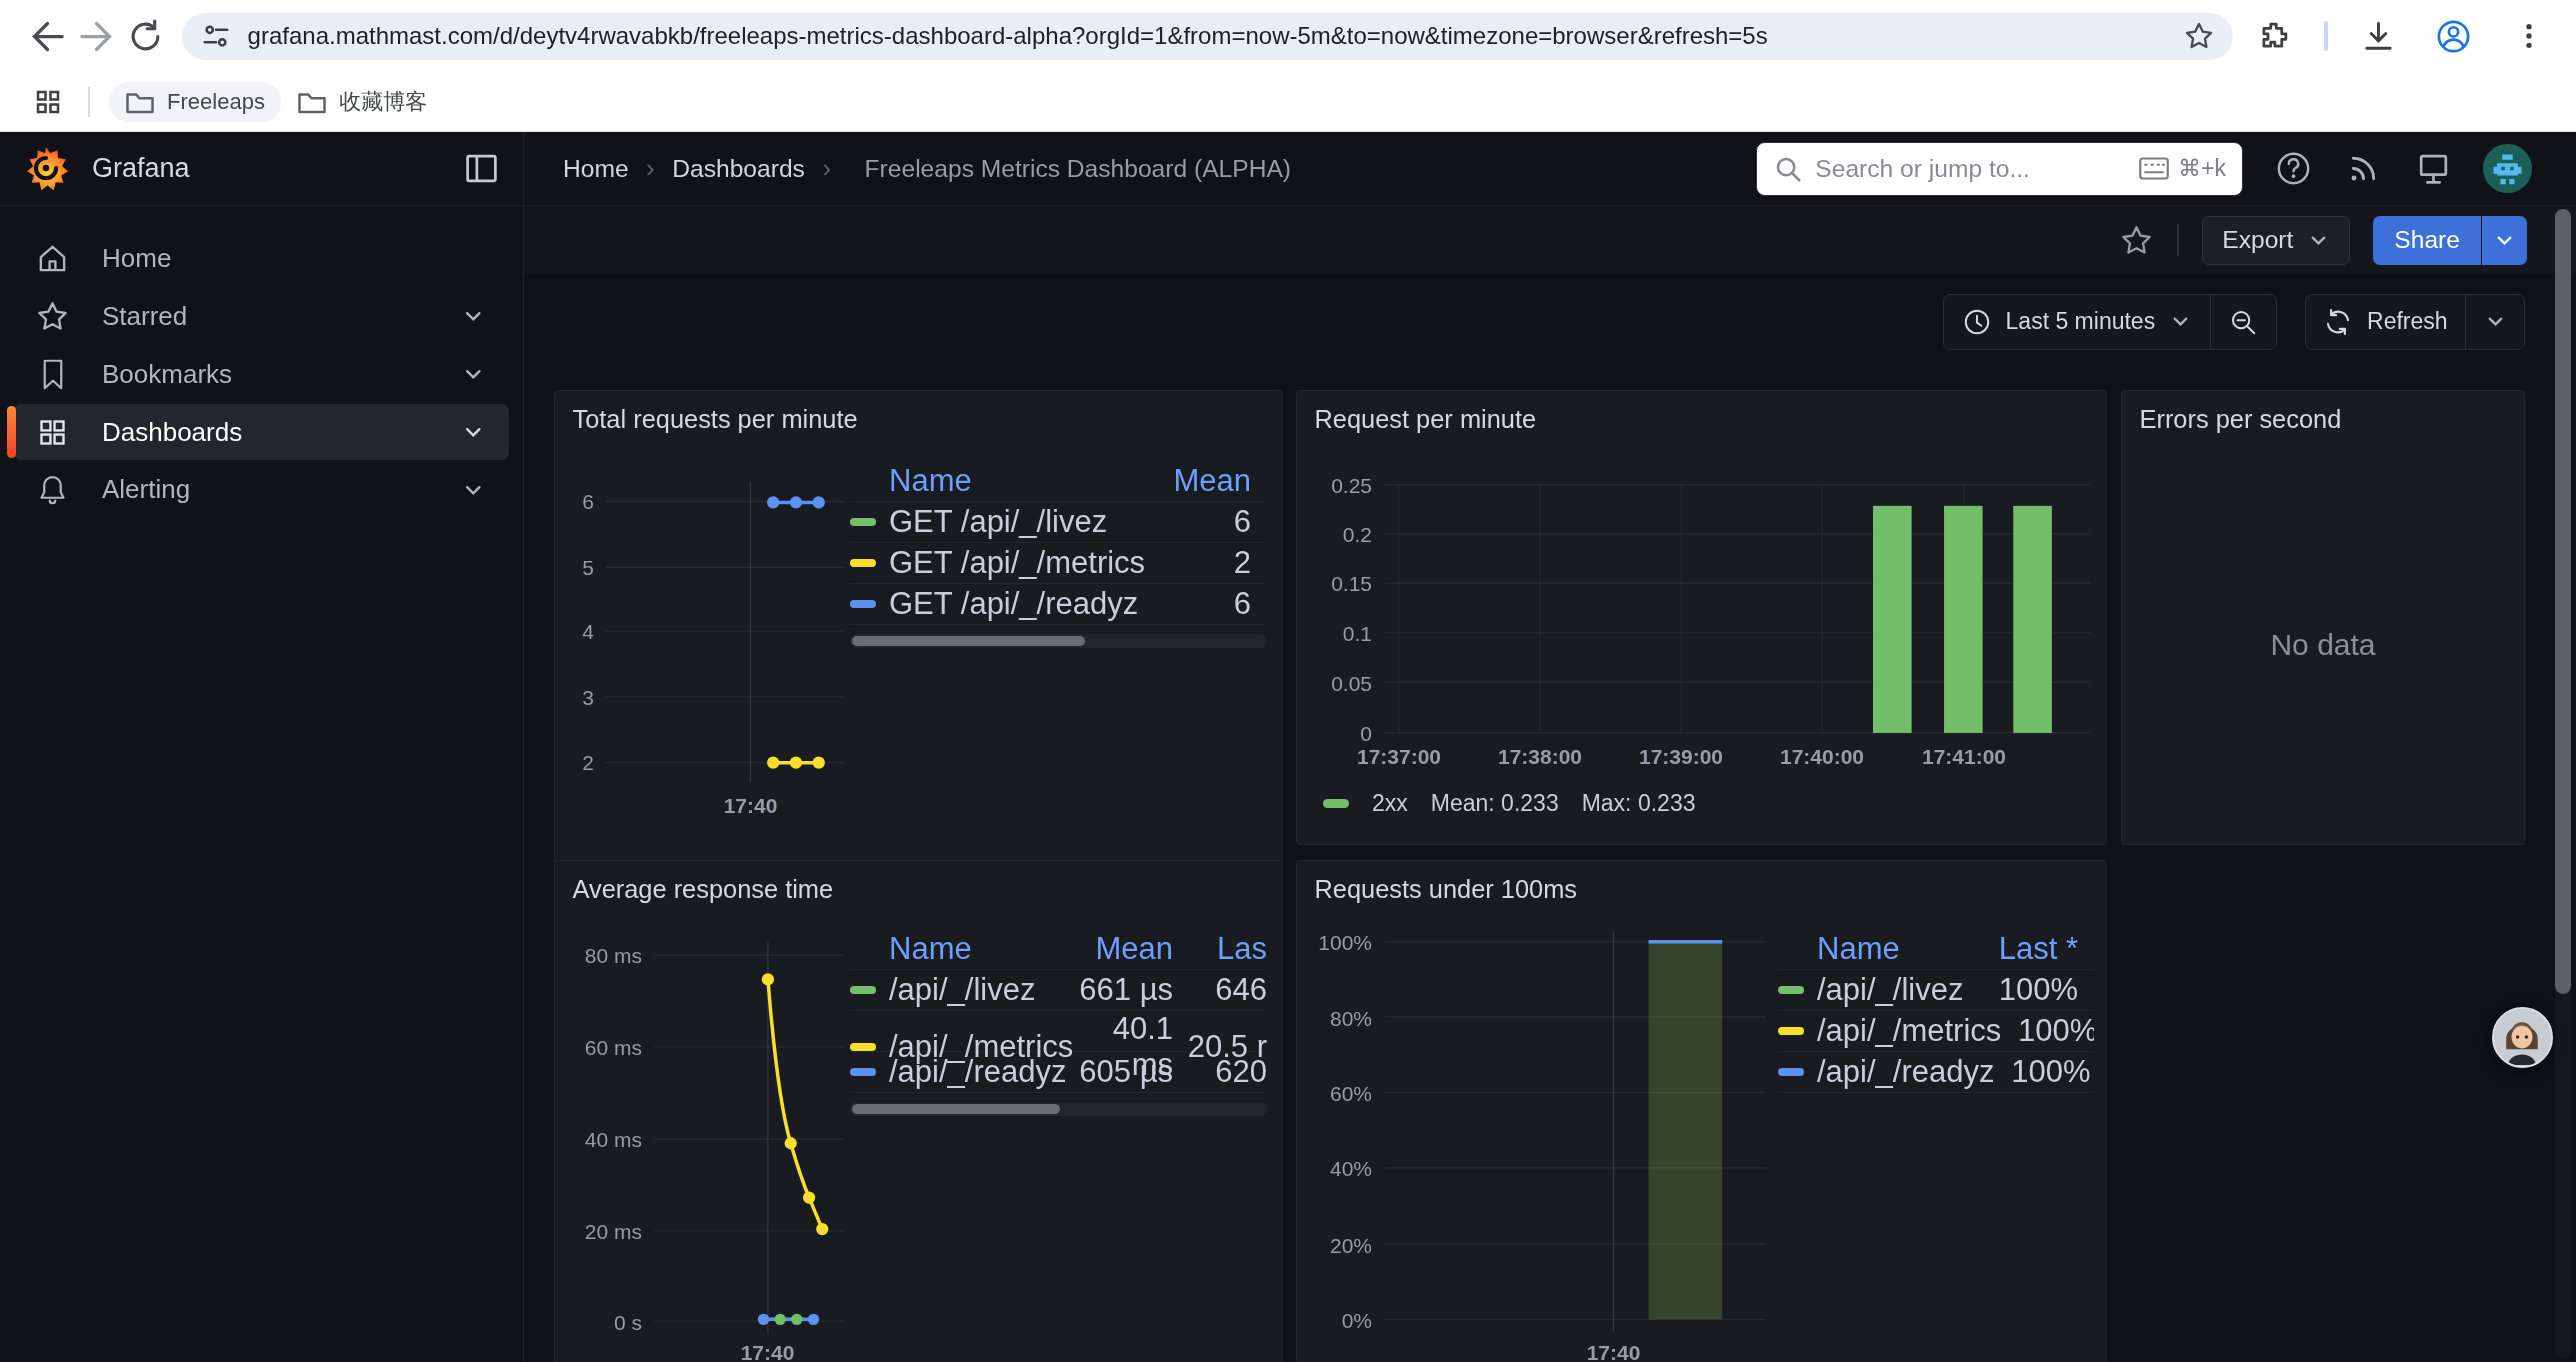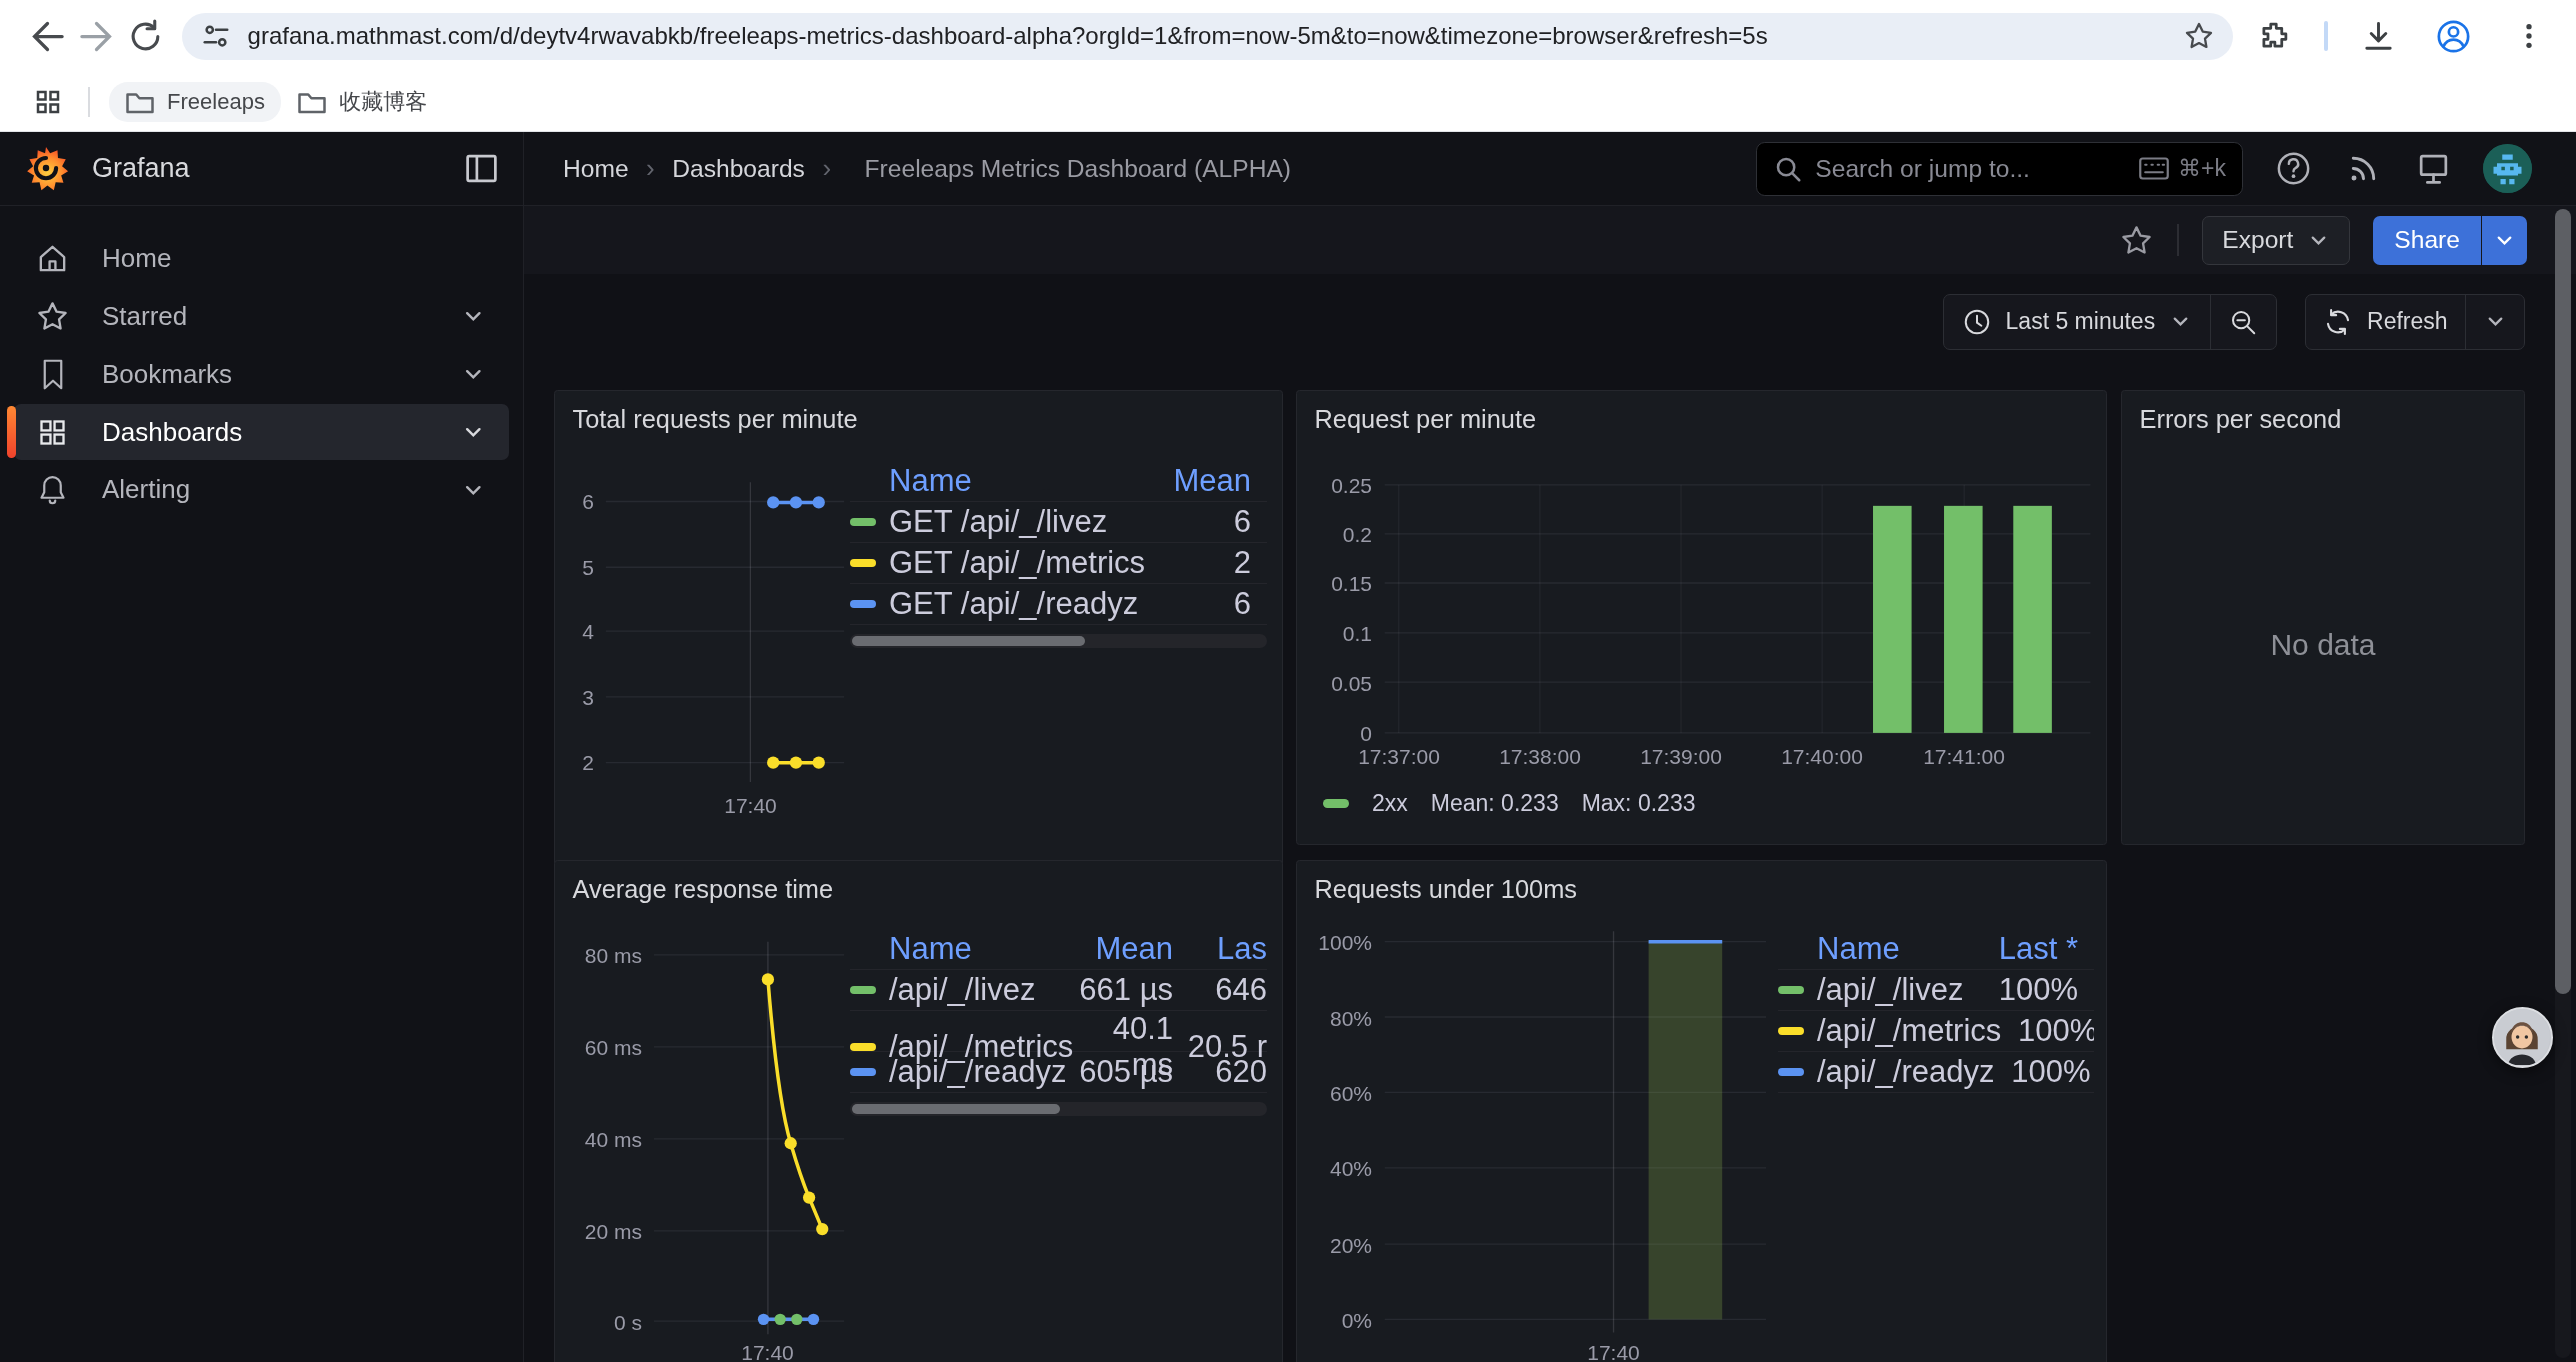--- a/index.html
+++ b/index.html
@@ -24,21 +24,21 @@
   .app { position:relative; height:1231px; background:#101116; overflow:hidden; }
   .app-header { position:absolute; top:0; left:0; right:0; height:74px; background:#111217;
     border-bottom:0.9px solid #202127; display:flex; align-items:stretch; z-index:5; }
   .brand { width:524px; flex:none; border-right:0.9px solid #202127; display:flex; align-items:center; padding:0 23px; }
   .brand-title { font-size:27px; color:#d8d9dd; font-weight:500; margin-left:23px; flex:1; }
   .crumbs { display:flex; align-items:center; padding-left:39px; font-size:24.6px; gap:17.5px; }
   .crumb { color:#d5d6db; }
   .crumb.last { color:#9a9ba3;margin-left:16px; }
   .crumb-sep { color:#62646d; font-size:26px; }
   .header-right { margin-left:auto; display:flex; align-items:center; gap:30px; padding-right:44px; }
-  .searchbox { width:487px; height:54px; background:#000000; border:0.9px solid #2e3036; border-radius:8.8px;
+  .searchbox { width:487px; height:54px; background:#ffffff; border:0.9px solid #2e3036; border-radius:8.8px;
     display:flex; align-items:center; padding:4px 16px; }
   .search-ph { color:#898a94; font-size:24.6px; margin-left:12.3px; flex:1; }
   .kbd-hint { display:flex; align-items:center; gap:8.8px; color:#7b7c85; font-size:23px; }
   .ghost-ico { width:40px; height:40px; display:flex; align-items:center; justify-content:center; }
   .avatar-top { width:49px; height:49px; border-radius:50%; background:#19564f; overflow:hidden; flex:none; }
 
   
   .sidebar { position:absolute; top:74px; left:0; bottom:0; width:524px; background:#111217;
     border-right:0.9px solid #202127; padding-top:23px; z-index:4; }
   .side-item { height:56px; margin:1.8px 14px 1.8px 14px; border-radius:7px; display:flex; align-items:center;
@@ -66,21 +66,21 @@
     justify-content:flex-end; gap:28px; padding-right:51px; }
   .tb-group { display:flex; align-items:center; height:56px; background:#16171d; border:0.9px solid #2c2e34; border-radius:7px; }
   .tb-seg { height:100%; display:flex; align-items:center; gap:14px; padding:0 17.5px; font-size:23px; color:#d8d9dd; }
   .tb-sep { width:0.9px; height:100%; background:#2c2e34; }
 
   
   .panel { position:absolute; background:#181b20; border:0.9px solid #25272d; border-radius:3.5px; }
   .panel-title { position:absolute; top:14px; left:17.5px; font-size:25.4px; font-weight:500; color:#d8d9dd; }
   .tick { position:absolute; font-size:21px; color:#9a9ba8; }
   .tick.r { text-align:right; }
-  .tick.c { text-align:center; }
+  .tick.c { text-align:center;font-weight:bold; }
   .nodata { position:absolute; top:237px; left:0; right:0; text-align:center; font-size:30px; color:#8e9097; }
 
   .legend { position:absolute; font-size:31px; color:#ccccdc; overflow:hidden; }
   .lrow { display:grid; align-items:center; border-bottom:0.9px solid #24252b; }
   .lrow.header { color:#6e9fff; font-weight:500; }
   .pill { width:26px; height:8.8px; border-radius:4.4px; justify-self:start; }
   .c-green { background:#73bf69; } .c-yellow { background:#fade2a; } .c-blue { background:#5b93f2; }
   .num { text-align:right; }
   .lscroll { height:14px; background:#24252a; border-radius:7px; margin-top:8.8px; position:relative; }
   .lscroll .lthumb { position:absolute; left:1.8px; top:1.8px; bottom:1.8px; border-radius:6.1px; background:#6a6c71; }

